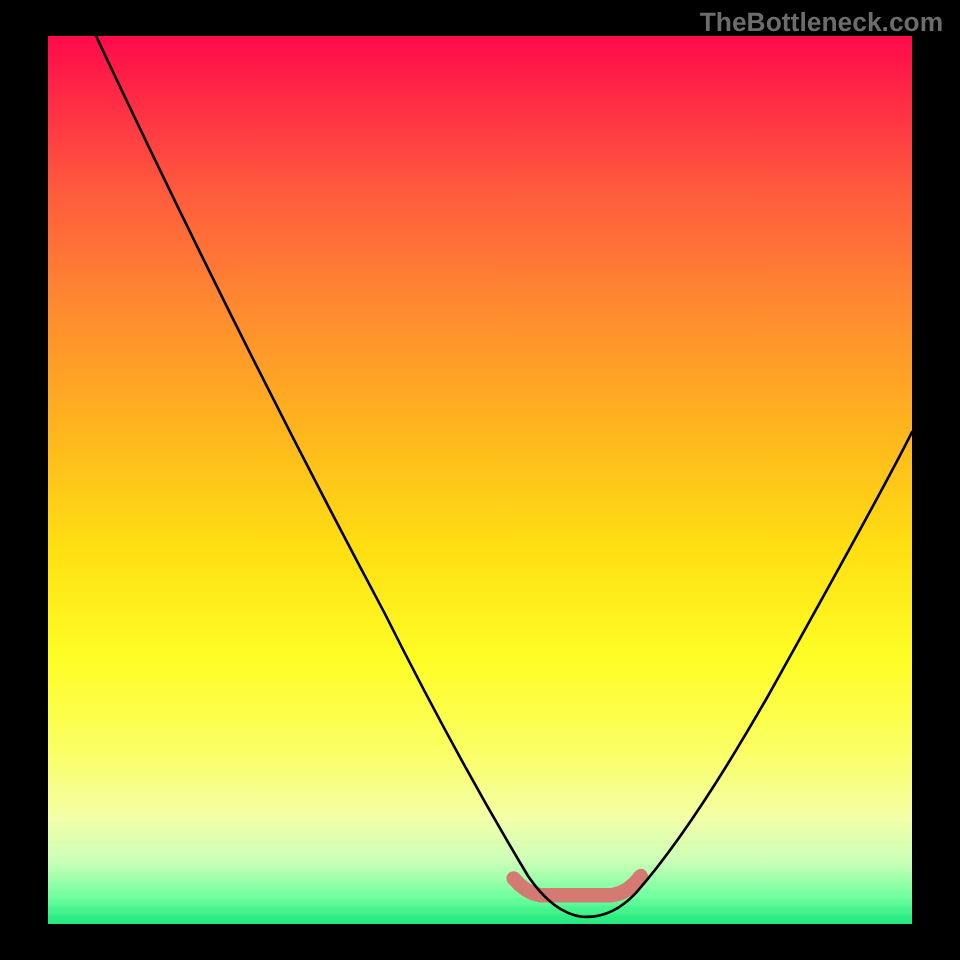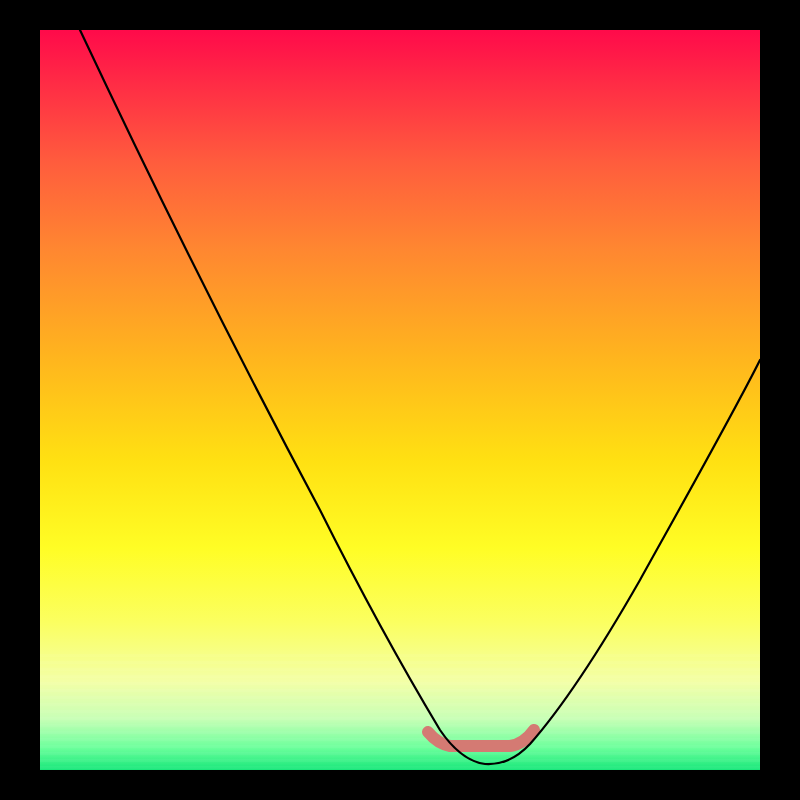--- a/index.html
+++ b/index.html
@@ -86,20 +86,21 @@
     stroke-width: 12;
     stroke-linecap: round;
     stroke-linejoin: round;
   }
 </style>
 </head>
 <body>
 
 <div class="frame">
 
+  <div class="watermark">TheBottleneck.com</div>
 
   <div class="plot-area">
     <div class="gradient-bg"></div>
     <div class="bottom-stripes"></div>
 
     <svg class="curves" viewBox="0 0 720 740" preserveAspectRatio="none">
 
       <path class="valley-mark" d="M 388 702
                Q 398 714 410 716
                L 470 716

